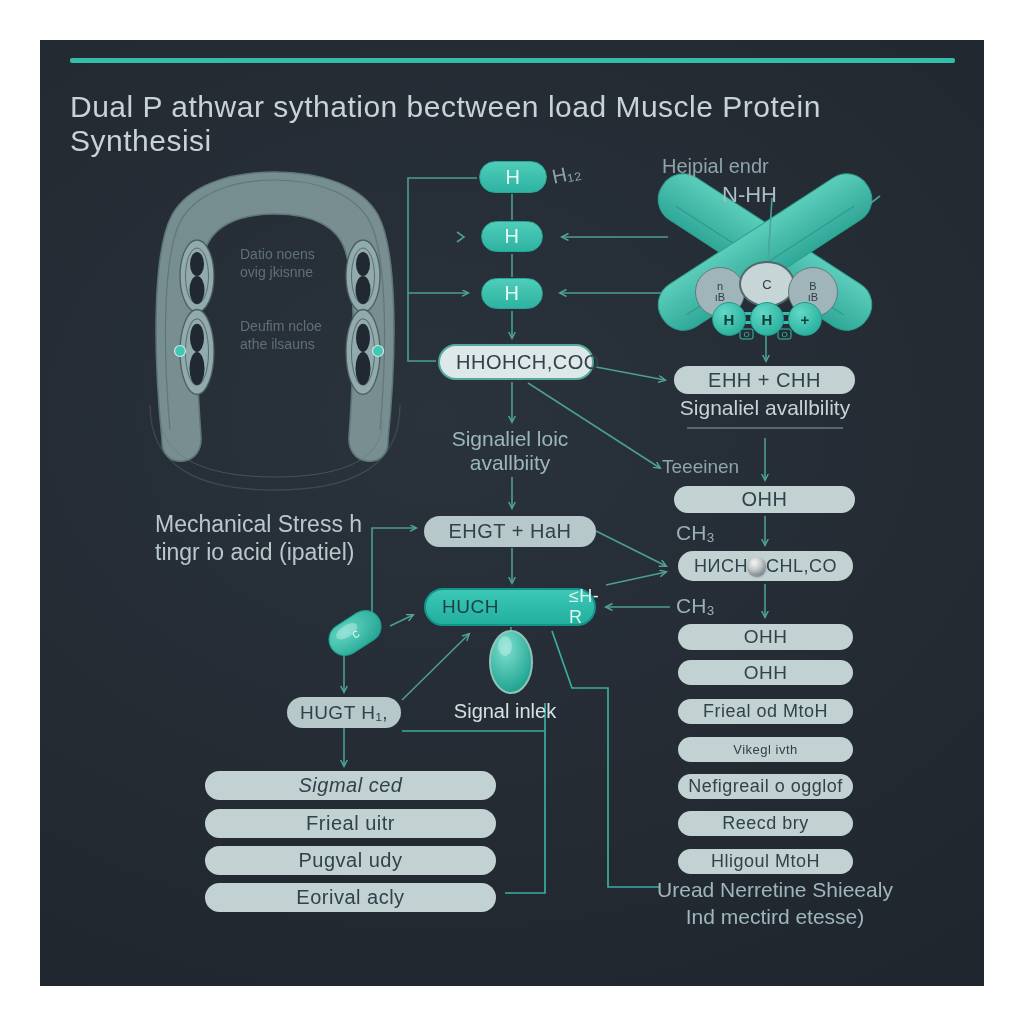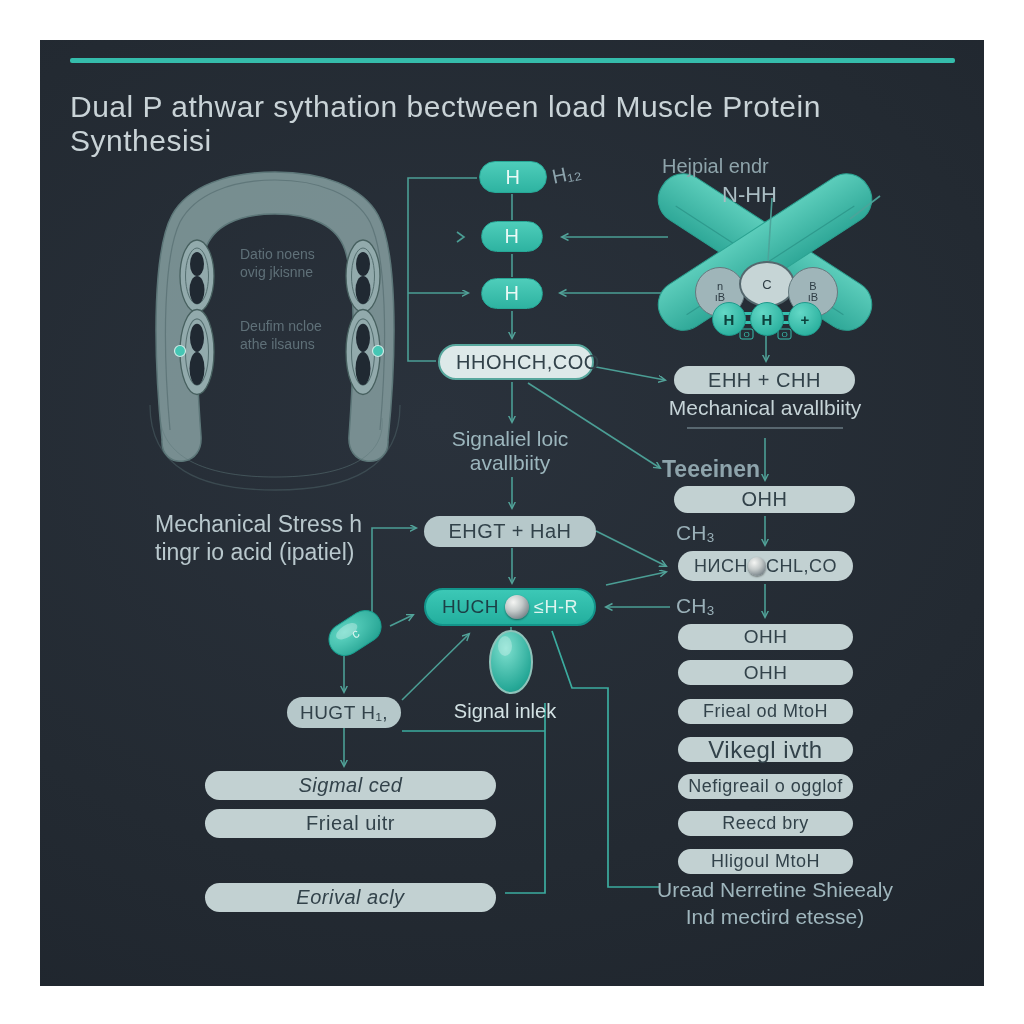--- a/index.html
+++ b/index.html
@@ -167,67 +167,68 @@
   <div class="pill outline split" style="left:438px;top:344px;width:156px;height:36px;font-size:20px;">
     <span>HHOH</span>
     <span>CH,COO</span>
   </div>
 
   <div class="lbl" style="left:420px;top:427px;width:180px;text-align:center;font-size:21px;line-height:24px;color:#9cb6bd;">Signaliel loic
 avallbiity</div>
 
   <div class="pill" style="left:424px;top:516px;width:172px;height:31px;font-size:20px;">EHGT + HaH</div>
 
-  <div class="pill tealbig split" style="left:424px;top:588px;width:172px;height:38px;">
+  <div class="pill tealbig split" style="left:424px;top:588px;width:172px;height:38px;gap:35px;">
     <span style="font-size:19px;color:#1c3f46;">HUCH</span>
     <span class="sphere" style="width:24px;height:24px;"></span>
     <span style="font-size:18px;color:#ddf4ef;">≤H-R</span>
   </div>
 
   <div class="lbl" style="left:440px;top:700px;width:130px;text-align:center;font-size:20px;color:#d3e2e4;">Signal inlek</div>
 
   <div class="lbl" style="left:155px;top:510px;font-size:23px;line-height:28px;color:#b9c8cd;">Mechanical Stress h
 tingr io acid (ipatiel)</div>
 
   <div class="pill" style="left:287px;top:697px;width:114px;height:31px;font-size:19px;">HUGT H₁,</div>
 
   <div class="pill gray2" style="left:205px;top:771px;width:291px;height:29px;font-size:20px;font-style:italic;">Sigmal ced</div>
   <div class="pill gray2" style="left:205px;top:809px;width:291px;height:29px;font-size:20px;">Frieal uitr</div>
-  <div class="pill gray2" style="left:205px;top:883px;width:291px;height:29px;font-size:20px;font-style:italic;">Eorival acly</div>
+  <div class="pill gray2" style="left:205px;top:846px;width:291px;height:29px;font-size:20px;">Pugval udy</div>
+  <div class="pill gray2" style="left:205px;top:883px;width:291px;height:29px;font-size:20px;">Eorival acly</div>
 
   <div class="lbl" style="left:662px;top:155px;font-size:20px;color:#8ea4ab;">Hejpial endr</div>
   <div class="lbl" style="left:722px;top:182px;font-size:22px;color:#aabdc3;">N-HH</div>
 
   <div class="xcirc" style="left:695px;top:267px;width:48px;height:48px;">n
 ıB</div>
   <div class="xcirc" style="left:739px;top:261px;width:52px;height:42px;background:#c6d5d6;border:2px solid #55686e;font-size:13px;">C</div>
   <div class="xcirc" style="left:788px;top:267px;width:48px;height:48px;">B
 ıB</div>
 
   <div class="tcirc" style="left:712px;top:302px;">H</div>
   <div class="tcirc" style="left:750px;top:302px;">H</div>
   <div class="tcirc" style="left:788px;top:302px;">+</div>
 
   <div class="pill gray2" style="left:674px;top:366px;width:181px;height:28px;font-size:20px;">EHH + CHH</div>
-  <div class="lbl" style="left:665px;top:396px;width:200px;text-align:center;font-size:21px;color:#c6d4d8;">Mechanical avallbiity</div>
-  <div class="lbl" style="left:662px;top:456px;font-size:23px;color:#8ea4ac;font-weight:bold;">Teeeinen</div>
+  <div class="lbl" style="left:665px;top:396px;width:200px;text-align:center;font-size:21px;color:#c6d4d8;">Signaliel avallbility</div>
+  <div class="lbl" style="left:662px;top:456px;font-size:19px;color:#8ea4ac;">Teeeinen</div>
   <div class="pill gray2" style="left:674px;top:486px;width:181px;height:27px;font-size:20px;">OHH</div>
   <div class="lbl" style="left:676px;top:521px;font-size:21px;color:#9ab0b8;">CH₃</div>
 
   <div class="pill gray2 split" style="left:678px;top:551px;width:175px;height:30px;">
     <span style="font-size:18px;">HИCH</span>
     <span class="sphere" style="width:19px;height:19px;"></span>
     <span style="font-size:18px;">CHL,CO</span>
   </div>
 
   <div class="lbl" style="left:676px;top:594px;font-size:21px;color:#9ab0b8;">CH₃</div>
   <div class="pill gray2" style="left:678px;top:624px;width:175px;height:26px;font-size:19px;">OHH</div>
   <div class="pill gray2" style="left:678px;top:660px;width:175px;height:25px;font-size:19px;">OHH</div>
 
   <div class="pill gray2" style="left:678px;top:699px;width:175px;height:25px;font-size:18px;">Frieal od MtoH</div>
-  <div class="pill gray2" style="left:678px;top:737px;width:175px;height:25px;font-size:24px;">Vikegl ivth</div>
+  <div class="pill gray2" style="left:678px;top:737px;width:175px;height:25px;font-size:13px;">Vikegl ivth</div>
   <div class="pill gray2" style="left:678px;top:774px;width:175px;height:25px;font-size:18px;">Nefigreail o ogglof</div>
   <div class="pill gray2" style="left:678px;top:811px;width:175px;height:25px;font-size:18px;">Reecd bry</div>
   <div class="pill gray2" style="left:678px;top:849px;width:175px;height:25px;font-size:18px;">Hligoul MtoH</div>
 
   <div class="lbl" style="left:655px;top:876px;width:240px;text-align:center;font-size:21px;line-height:27px;color:#9fb6bd;">Uread Nerretine Shieealy
 Ind mectird etesse)</div>
 </div>
 
 </body></html>

